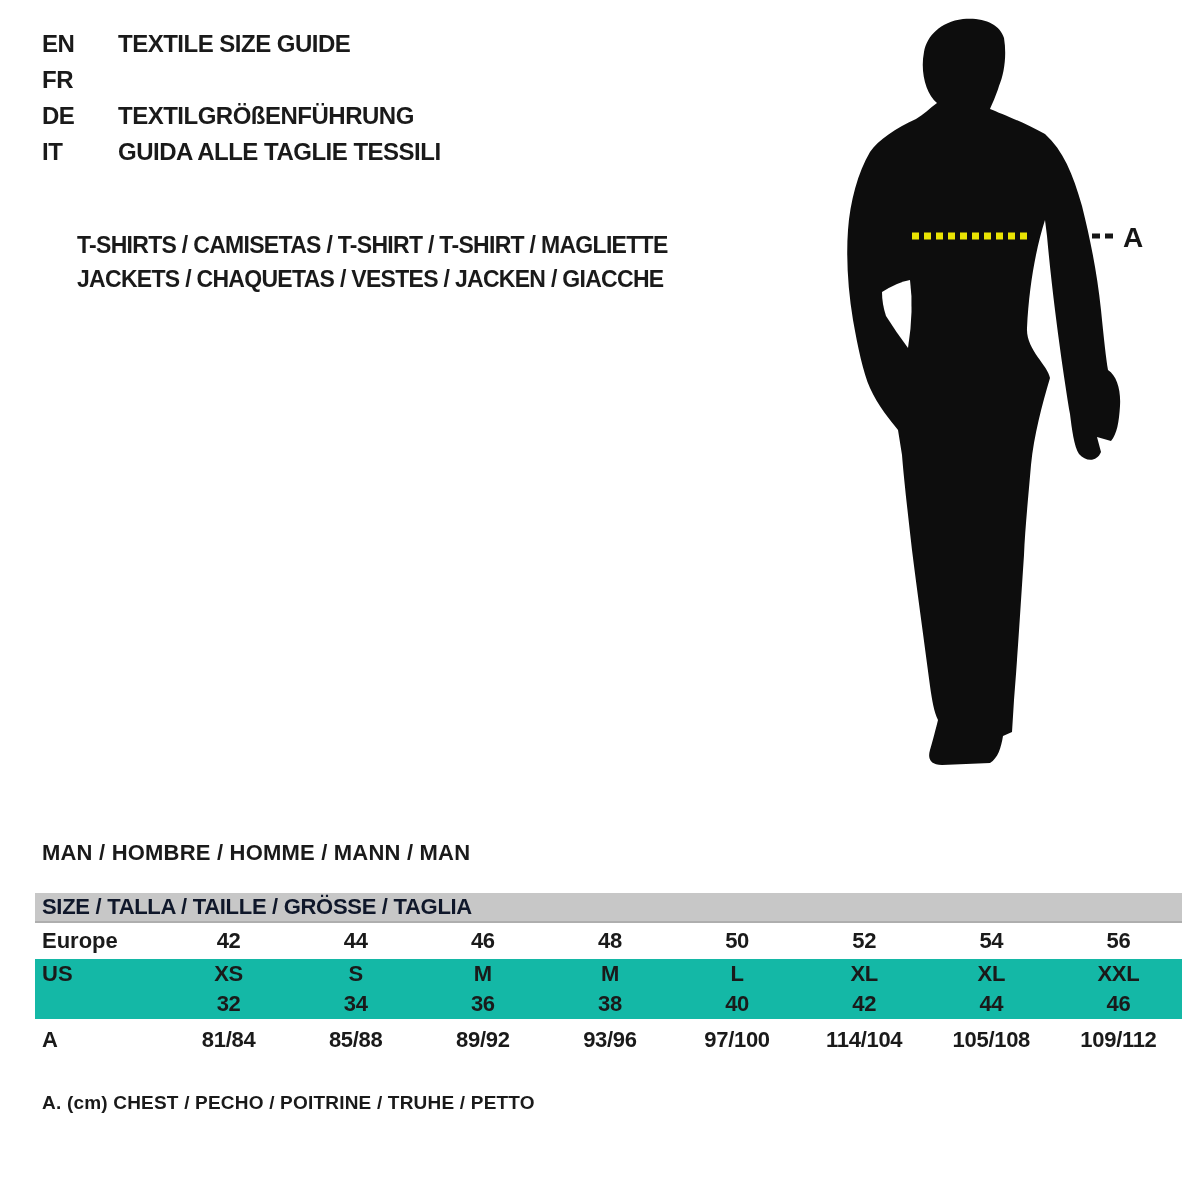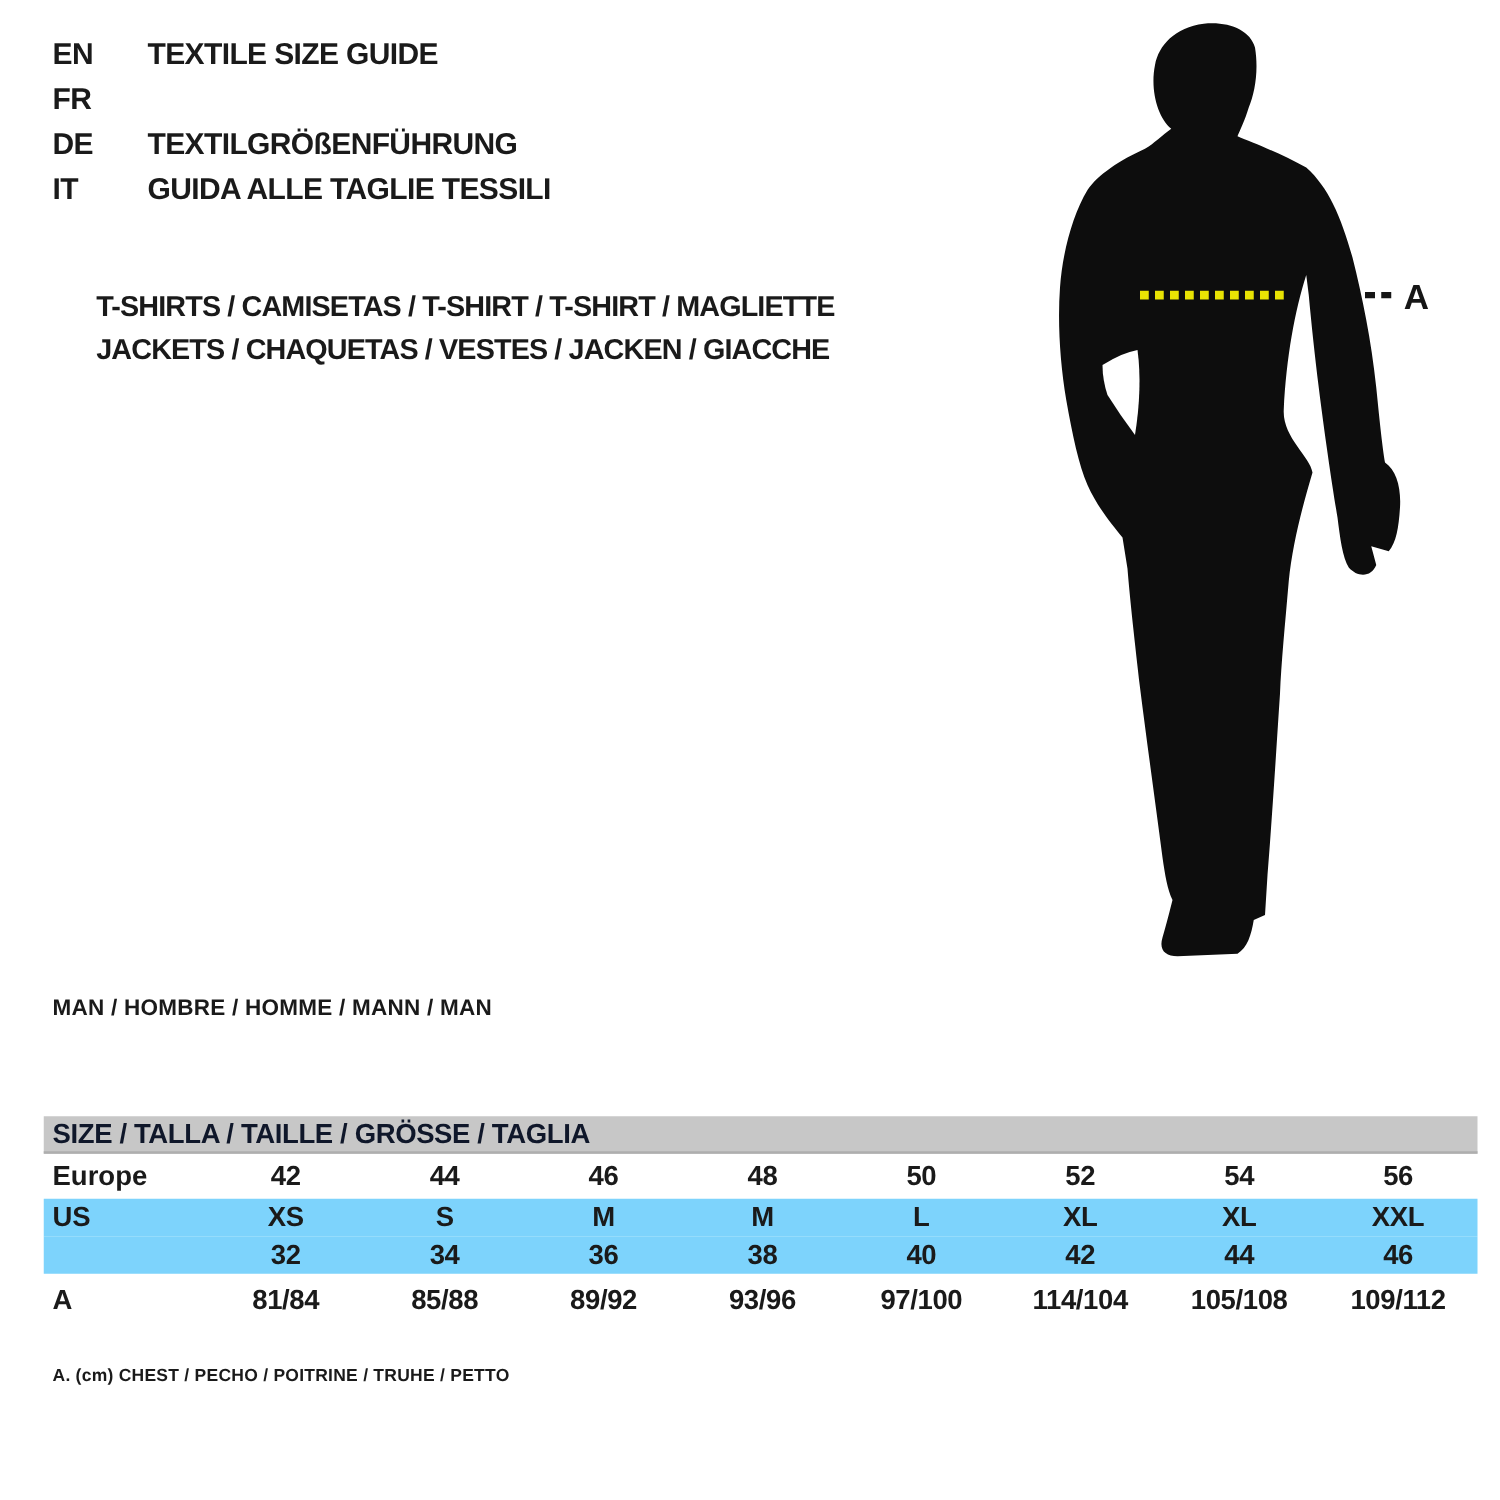--- a/index.html
+++ b/index.html
@@ -12,38 +12,38 @@
   #language-list{position:absolute;left:42px;top:26px;}
   .lang-row{display:flex;height:36px;align-items:center;}
   .lang-code{width:76px;font-weight:bold;font-size:24px;letter-spacing:-0.5px;}
   .lang-label{font-weight:bold;font-size:24px;letter-spacing:-0.5px;white-space:nowrap;}
   
   #category-list{position:absolute;left:42px;top:228px;margin-left:35px;}
   .category-line{font-weight:bold;font-size:23px;letter-spacing:-0.7px;height:34px;display:flex;align-items:center;white-space:nowrap;}
   
   #figure-wrap{position:absolute;left:820px;top:10px;width:330px;height:770px;}
   
-  #section-title{position:absolute;left:42px;top:796px;font-weight:bold;font-size:18px;letter-spacing:0.2px;}
+  #section-title{position:absolute;left:42px;top:840px;font-weight:bold;font-size:22px;letter-spacing:0.2px;}
   
   #size-table{position:absolute;left:35px;top:893px;width:1147px;}
   #table-header{
     height:30px;background:#c7c7c7;border-bottom:2px solid #aeaeae;
     display:flex;align-items:center;padding-left:7px;box-sizing:border-box;
     font-weight:bold;font-size:22px;letter-spacing:-0.3px;color:#0f172a;
   }
   .t-row{display:flex;align-items:center;}
-  .t-row.shaded{background:#7dd3fc;}
+  .t-row.shaded{background:#14b8a6;}
   .t-label{width:130px;padding-left:7px;box-sizing:border-box;font-weight:bold;font-size:22px;}
   .t-cell{flex:1;text-align:center;font-weight:bold;font-size:22px;letter-spacing:-0.3px;}
   .row-0{height:36px;}
   .row-1{height:30px;}
   .row-2{height:30px;}
   .row-3{height:42px;}
   
-  #footnote{position:absolute;left:42px;top:1092px;font-weight:bold;font-size:14px;letter-spacing:0.2px;}
+  #footnote{position:absolute;left:42px;top:1092px;font-weight:bold;font-size:19px;letter-spacing:0.2px;}
 </style>
 </head>
 <body>
 
 <div id="canvas">
 
   <div id="language-list">
       <div class="lang-row">
         <div class="lang-code">EN</div>
         <div class="lang-label">TEXTILE SIZE GUIDE</div>

